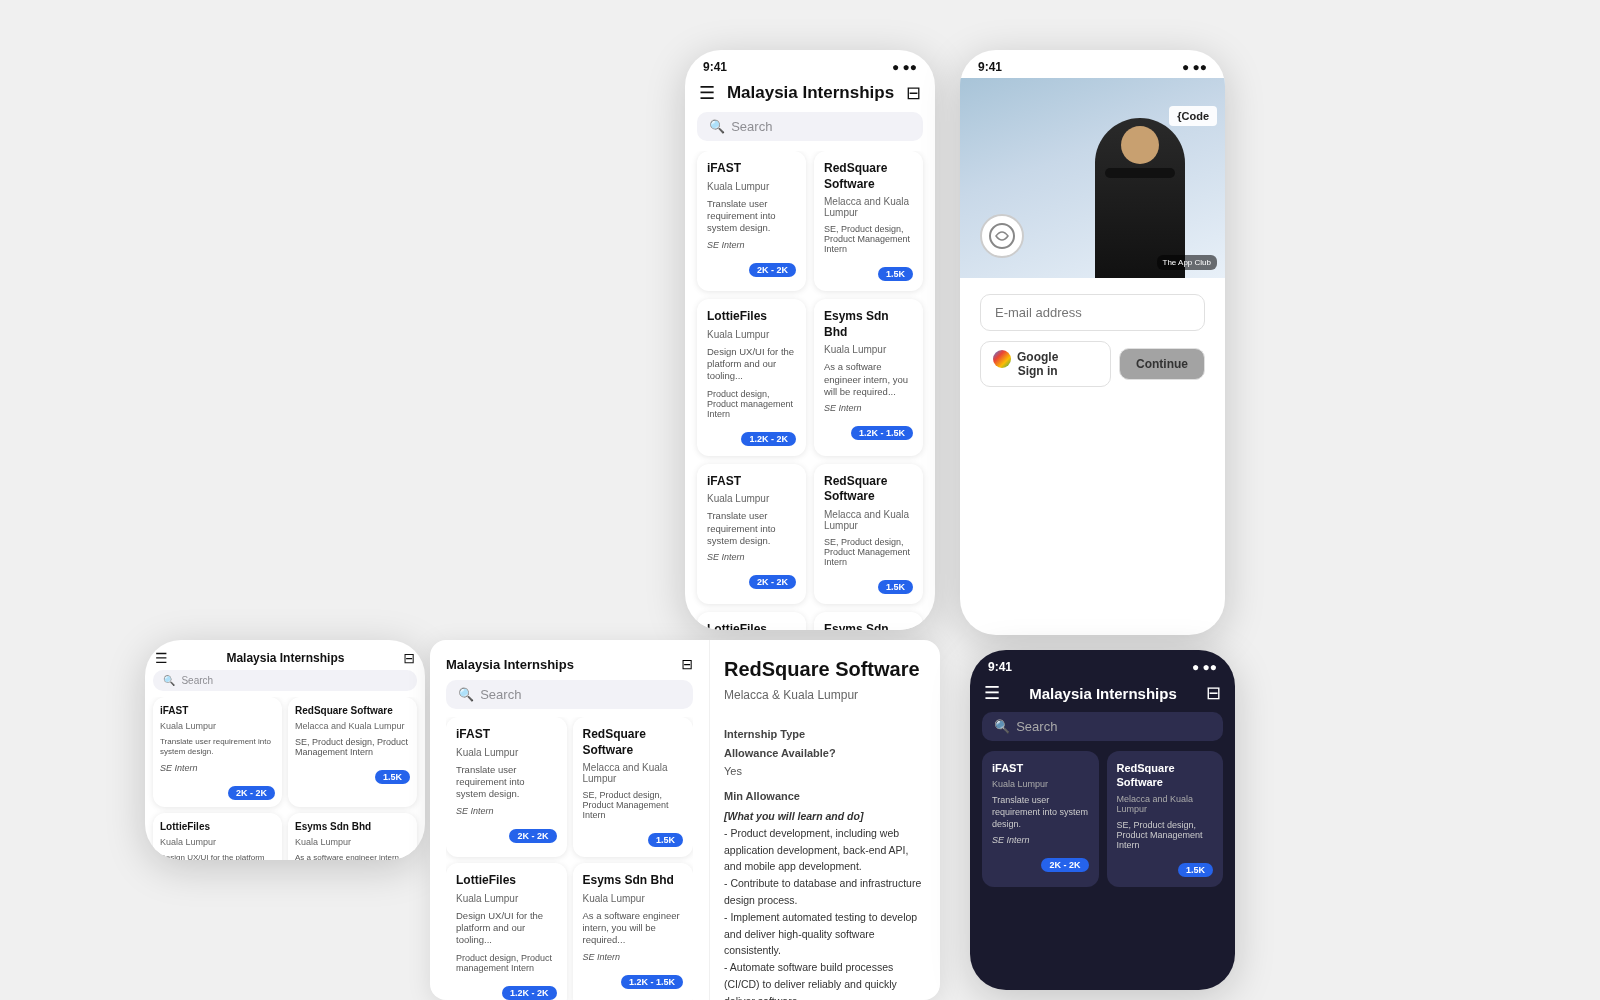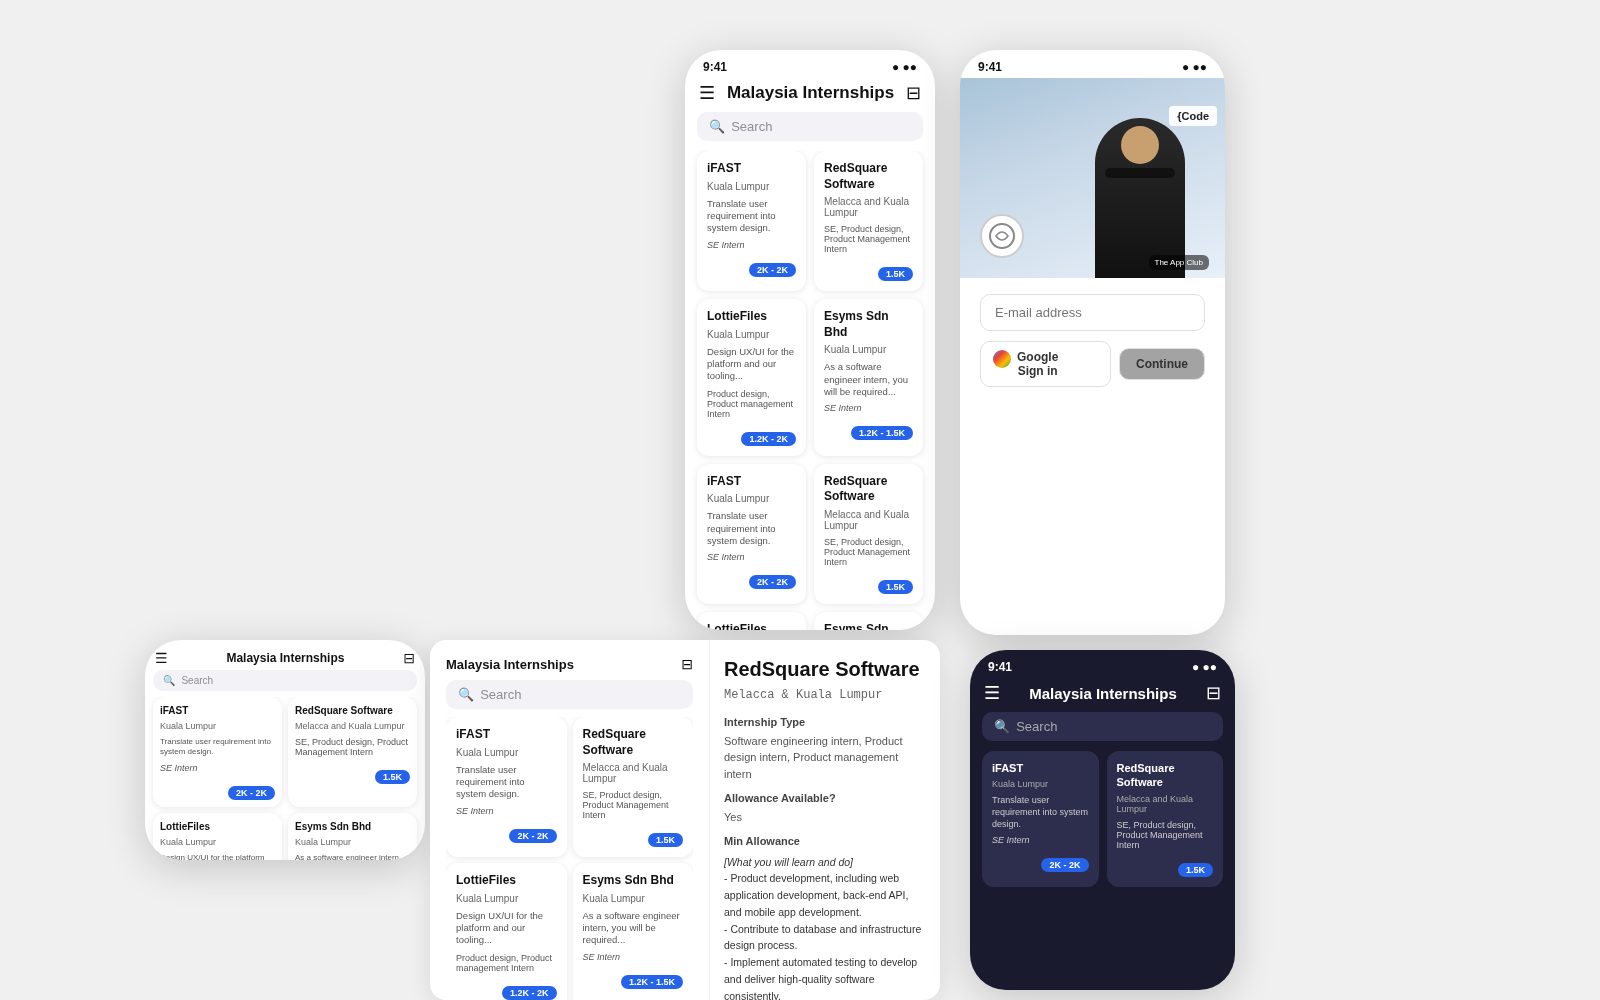--- a/index.html
+++ b/index.html
@@ -257,22 +257,21 @@
     }
     .detail-company-name {
       font-size: 20px;
       font-weight: 800;
       color: #111;
       margin-bottom: 2px;
     }
     .detail-company-location {
       font-size: 12px;
       color: #666;
-      margin-bottom: 10px;
-      font-family: Liberation Mono, monospace;
+      margin-bottom: 22px;
     }
     .detail-section-label {
       font-size: 11px;
       font-weight: 600;
       color: #444;
       margin-bottom: 2px;
     }
     .detail-section-value {
       font-size: 11px;
       color: #555;
@@ -417,21 +416,21 @@
 
     <div style="position:absolute;top:28px;right:8px;background:rgba(255,255,255,0.92);border-radius:4px;padding:4px 8px;font-size:11px;font-weight:800;color:#222;">{Code</div>
 
     <div class="hero-logo">
       <svg width="28" height="28" viewBox="0 0 28 28">
           <circle cx="14" cy="14" r="12" fill="none" stroke="#888" stroke-width="2"></circle>
           <path d="M8 14 Q14 6 20 14 Q14 22 8 14Z" fill="none" stroke="#888" stroke-width="1.5"></path>
         </svg>
     </div>
 
-    <div style="position:absolute;bottom:8px;right:16px;background:rgba(0,0,0,0.55);color:#fff;border-radius:6px;padding:3px 6px;font-size:8px;">The App Club</div>
+    <div style="position:absolute;bottom:8px;right:8px;background:rgba(0,0,0,0.55);color:#fff;border-radius:6px;padding:3px 6px;font-size:8px;">The App Club</div>
   </div>
 
   <div class="tech-internships-section">
     <input class="email-input" type="email" placeholder="E-mail address" style="">
     <div class="auth-row">
       <button class="google-signin-btn">
         <div class="google-icon"></div>
         <span>Google<br>Sign in</span>
       </button>
       <button class="continue-btn">Continue</button>
@@ -540,25 +539,24 @@
       <span class="salary-badge">1.2K - 1.5K</span>
     </div>
   </div>
       </div>
   </div>
 
   <div class="detail-right">
     <div class="detail-company-name">RedSquare Software</div>
     <div class="detail-company-location">Melacca &amp; Kuala Lumpur</div>
     <div class="detail-section-label">Internship Type</div>
-    <div class="detail-section-value">Software engineering intern, Product design intern, Product management intern</div>
     <div class="detail-section-label">Allowance Available?</div>
     <div class="detail-section-value">Yes</div>
     <div class="detail-section-label">Min Allowance</div>
-    <div class="detail-desc" style="font-style:italic;margin-top:4px;">[What you will learn and do]</div>
+    <div class="detail-desc" style="font-style:italic;margin-top:4px;font-weight:bold;">[What you will learn and do]</div>
     <div class="detail-desc" style="white-space:pre-wrap;">- Product development, including web application development, back-end API, and mobile app development.
 - Contribute to database and infrastructure design process.
 - Implement automated testing to develop and deliver high-quality software consistently.
 - Automate software build processes (CI/CD) to deliver reliably and quickly deliver software.</div>
 
   </div>
 </div>
 
 <div class="phone-mock phone-bottom-right">
   <div class="phone-status-bar">

